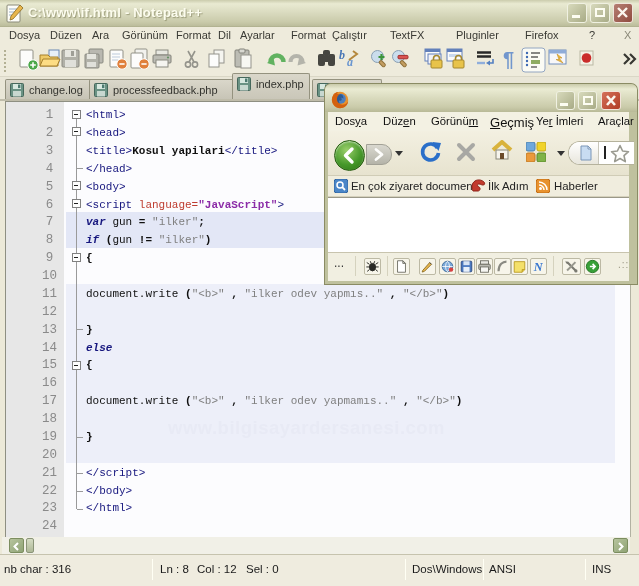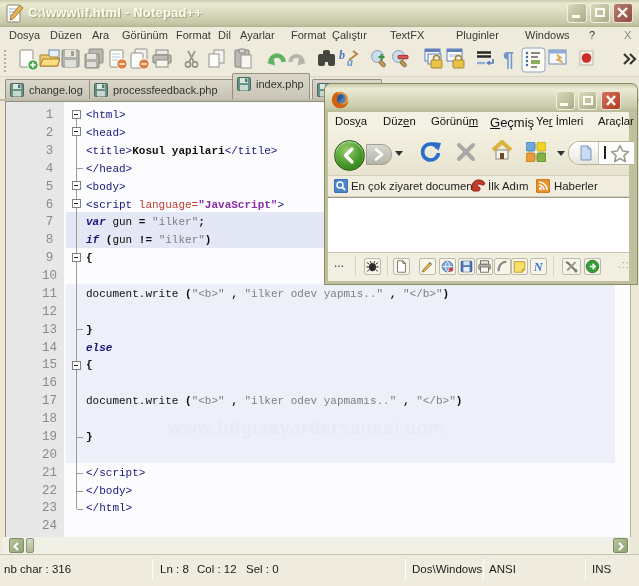--- a/index.html
+++ b/index.html
@@ -42,21 +42,21 @@
 <div class="mi a" style="left:50px;top:29px">Düzen</div>
 <div class="mi a" style="left:92px;top:29px">Ara</div>
 <div class="mi a" style="left:122px;top:29px">Görünüm</div>
 <div class="mi a" style="left:176px;top:29px">Format</div>
 <div class="mi a" style="left:218px;top:29px">Dil</div>
 <div class="mi a" style="left:240px;top:29px">Ayarlar</div>
 <div class="mi a" style="left:291px;top:29px">Format</div>
 <div class="mi a" style="left:332px;top:29px">Çalıştır</div>
 <div class="mi a" style="left:390px;top:29px">TextFX</div>
 <div class="mi a" style="left:456px;top:29px">Pluginler</div>
-<div class="mi a" style="left:525px;top:29px">Windows</div>
+<div class="mi a" style="left:525px;top:29px">Firefox</div>
 <div class="mi a" style="left:589px;top:29px">?</div>
 <div class="mi a" style="left:624px;top:29px;color:#8A8878">X</div>
 
 <div class="a" style="left:0;top:45px;width:639px;height:32px;background:#EEEBDC;border-bottom:1px solid #DAD7C6"></div>
 <div class="a" style="left:4px;top:50px;width:2px;height:22px;background-image:repeating-linear-gradient(to bottom,#B3B094 0 2px,transparent 2px 4px)"></div>
 
 <svg class="a" style="left:0;top:45px;opacity:.93" width="639" height="32" viewBox="0 0 639 32">
 
 <g transform="translate(19,5)">
       <rect x="1" y="0" width="13" height="17" rx="1" fill="#FEFEFE" stroke="#8B8B80"></rect>

